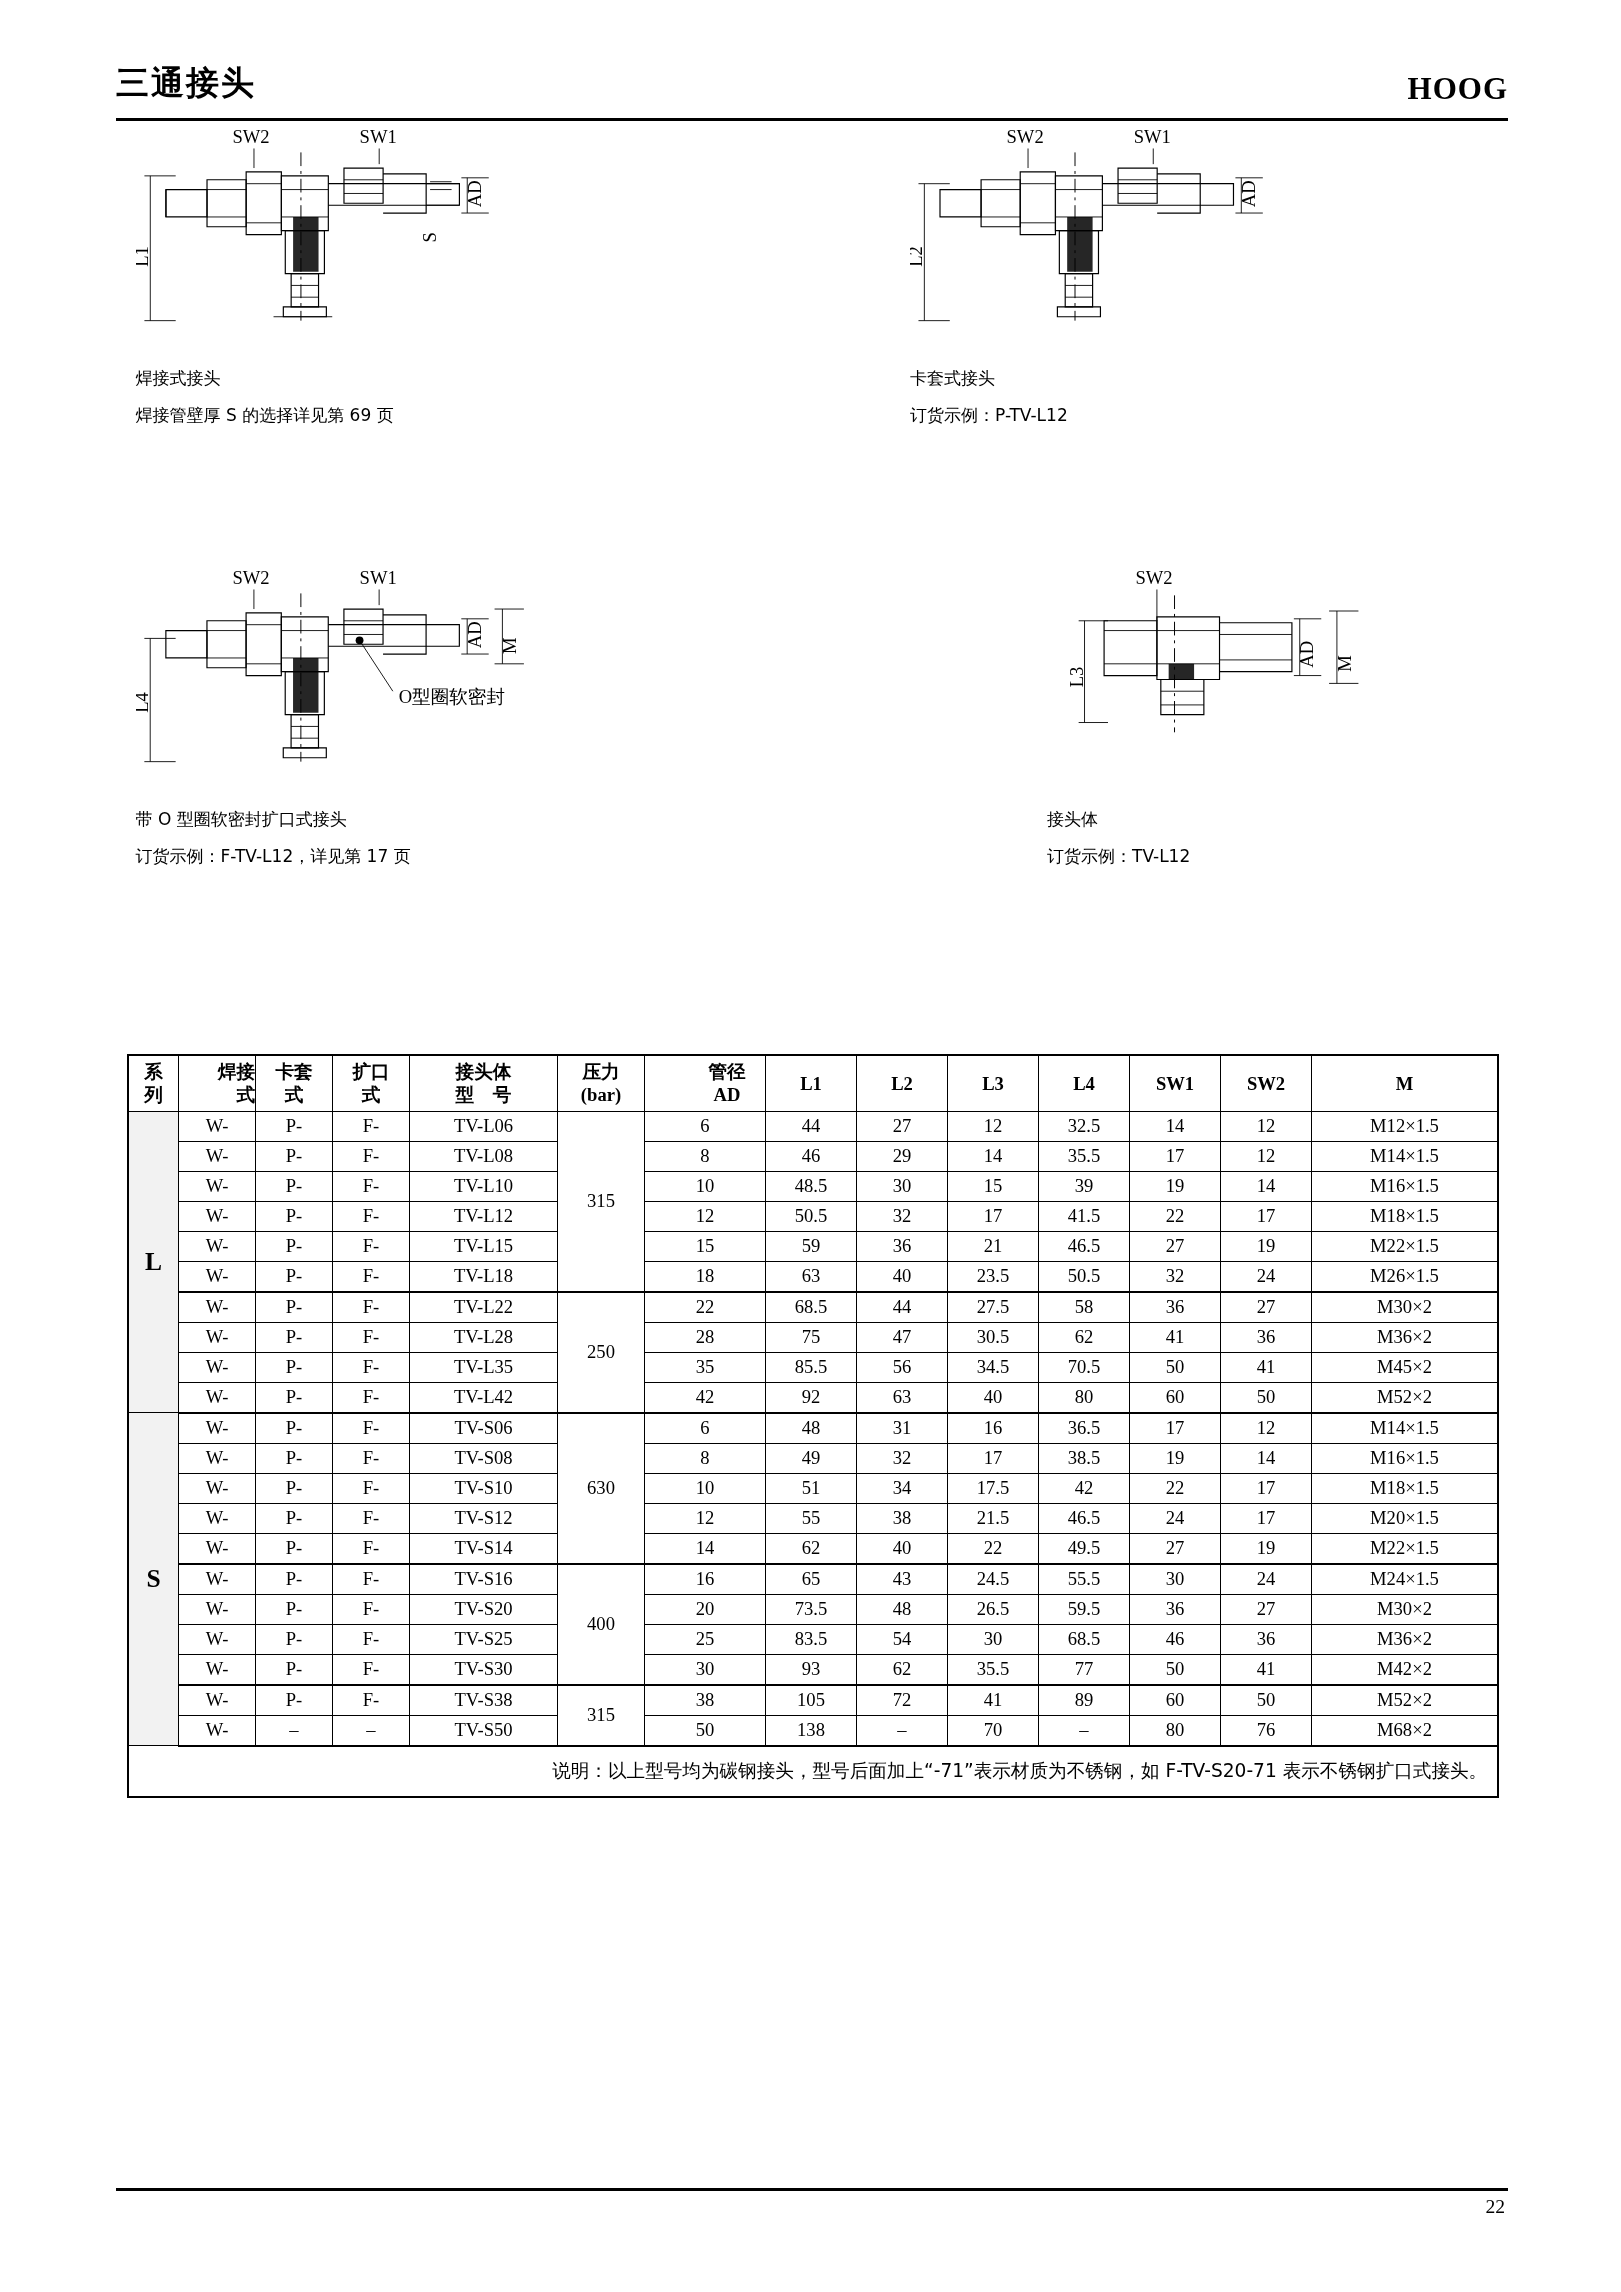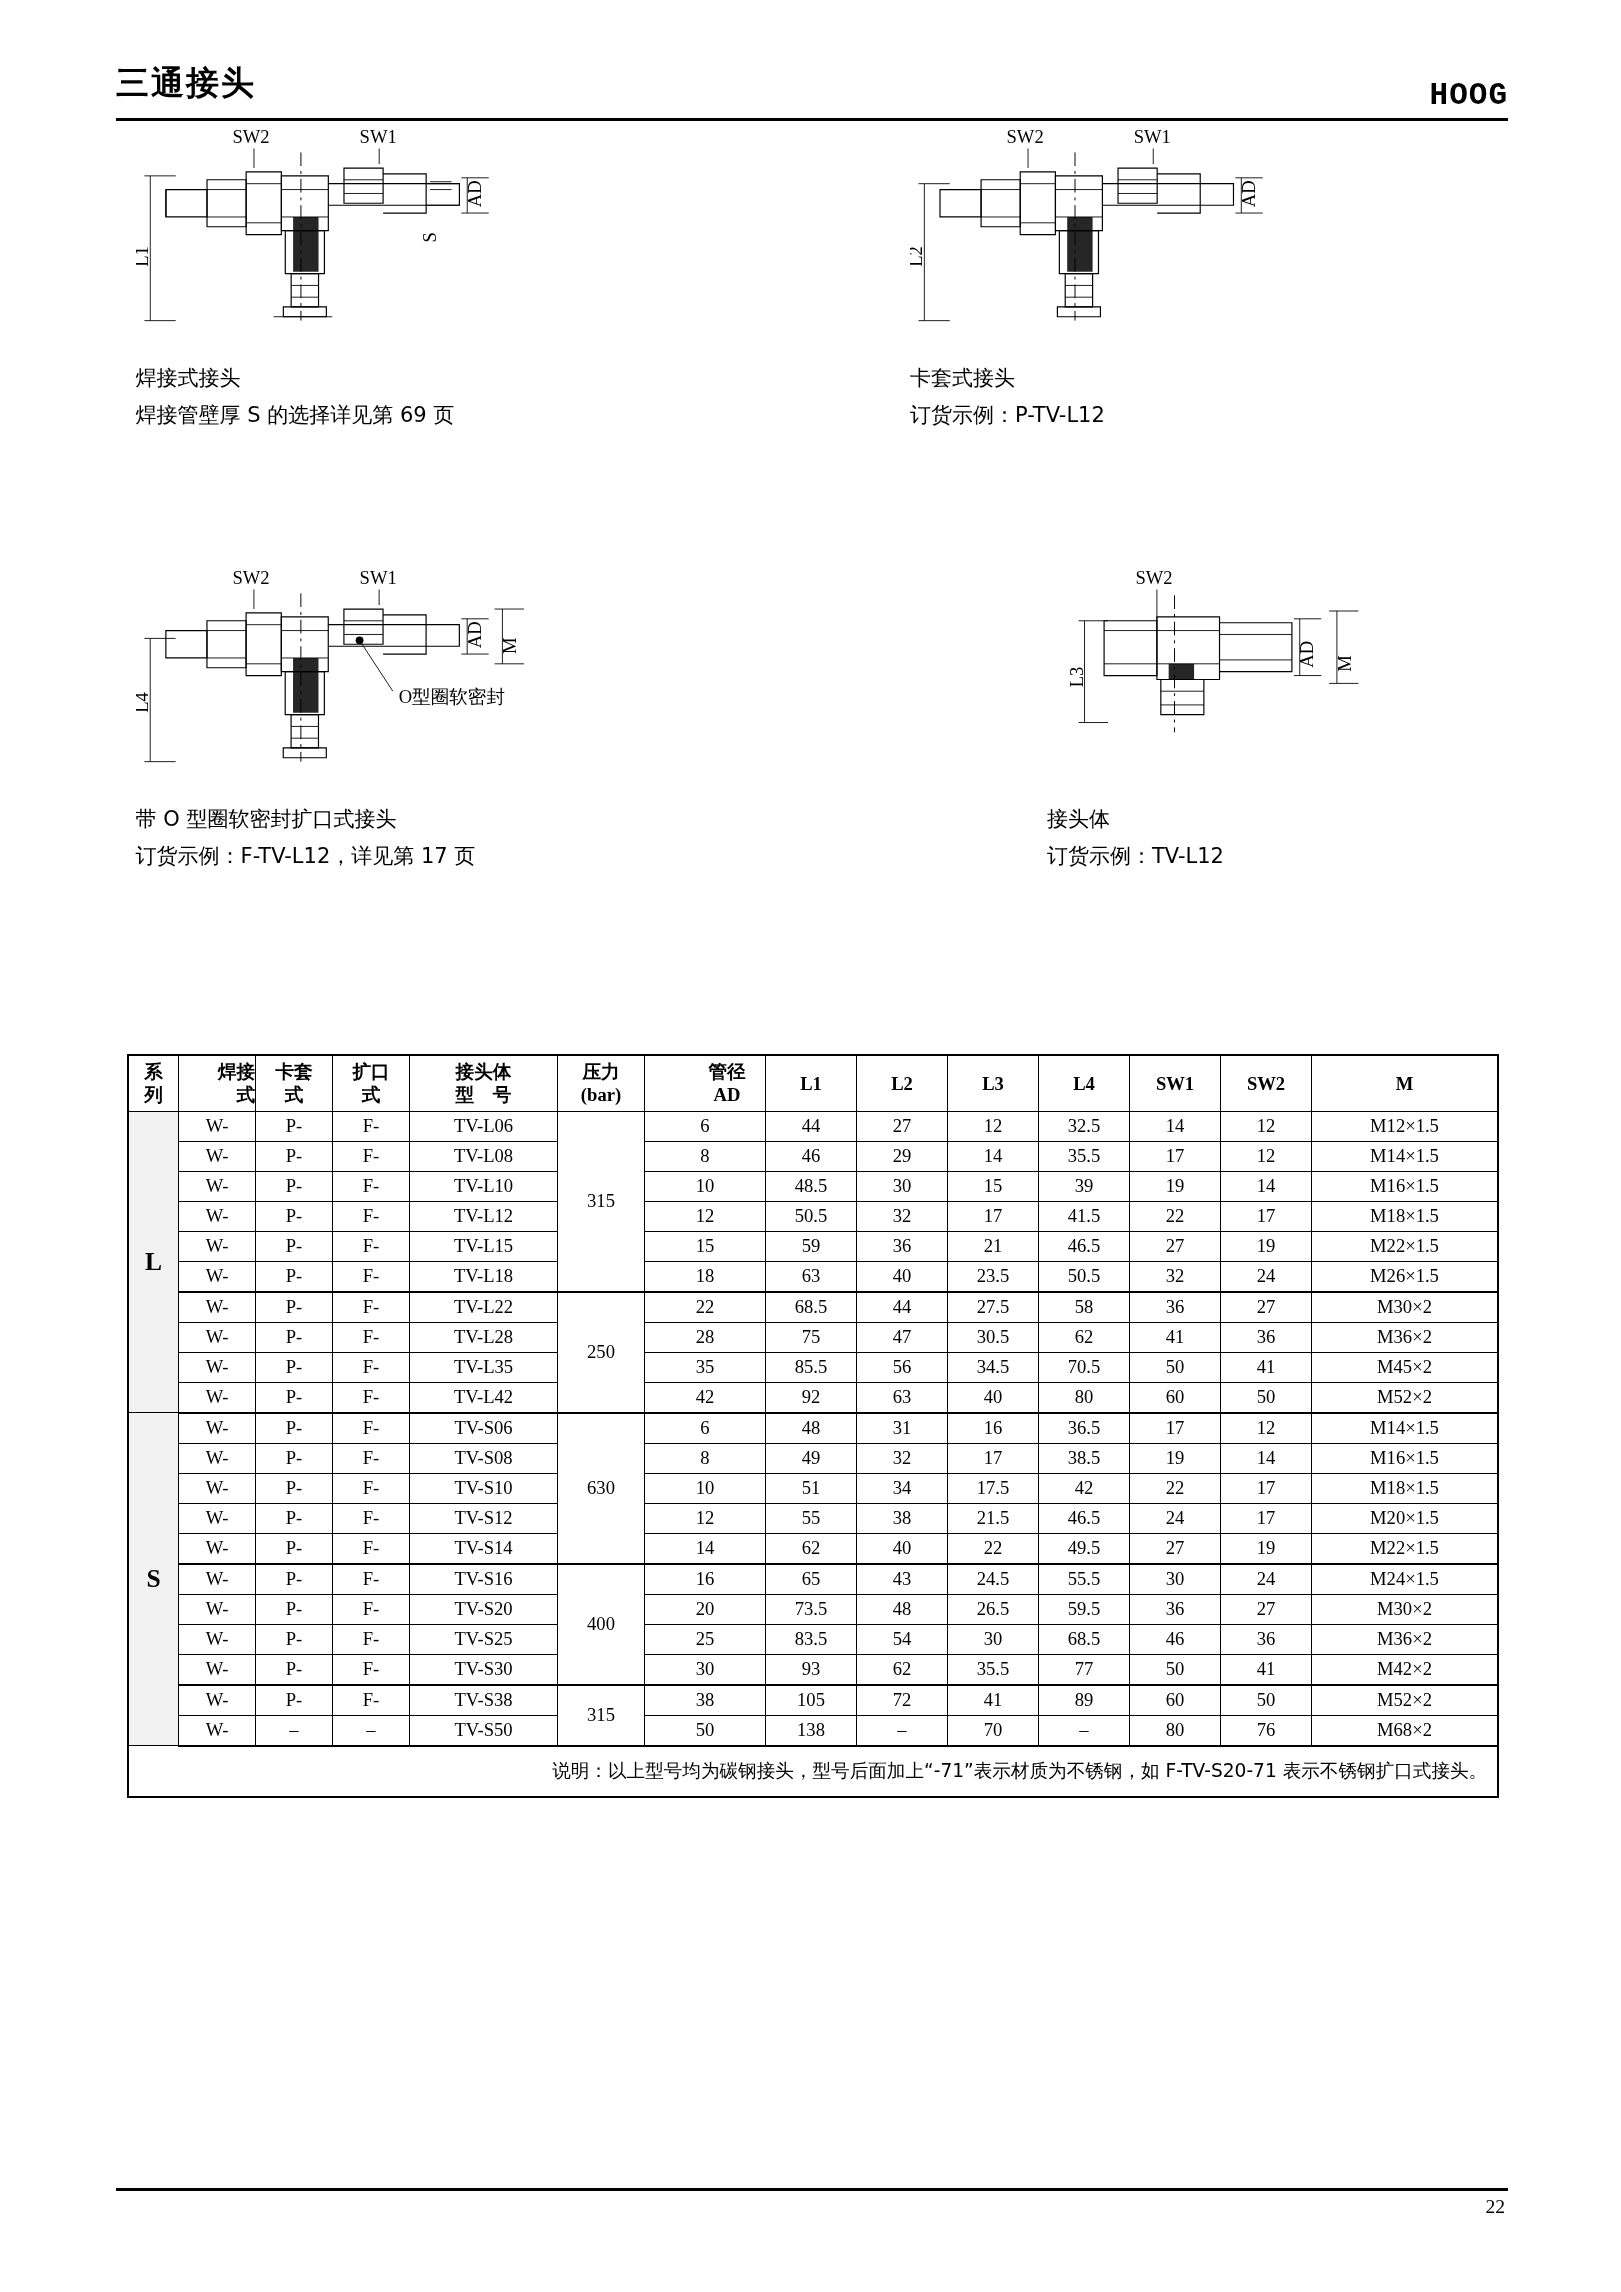--- a/index.html
+++ b/index.html
@@ -9,31 +9,31 @@
     box-sizing:border-box;
   }
 
   
   .header{position:absolute;left:116px;top:61px;width:1392px;height:51px;}
   .header .title{
     position:absolute;left:0;top:0;font-size:33px;font-weight:bold;
     font-family:"DejaVu Sans","Liberation Sans",sans-serif;letter-spacing:2px;
   }
   .header .brand{
-    position:absolute;right:0;top:17px;font-size:31px;font-weight:bold;
-    font-family:Liberation Mono, monospace;letter-spacing:1px;
+    position:absolute;right:0;top:10px;font-size:31px;font-weight:bold;
+    font-family:Liberation Serif, serif;letter-spacing:1px;
   }
   .rule-top{position:absolute;left:116px;top:118px;width:1392px;height:2.9px;background:#000;}
   .rule-bottom{position:absolute;left:116px;top:2188px;width:1392px;height:2.9px;background:#000;}
   .pagenum{position:absolute;right:116px;top:2196px;font-size:19.6px;}
 
   
   .figzone{position:absolute;left:116px;top:125px;width:1392px;height:882px;}
   .fig{position:absolute;}
-  .cap{font-size:21px;line-height:37px;font-family:"DejaVu Sans","Liberation Sans",sans-serif;}
+  .cap{font-size:17px;line-height:37px;font-family:"DejaVu Sans","Liberation Sans",sans-serif;}
 
   svg{display:block;}
   .lt{stroke:#000;fill:none;stroke-width:1.2;}
   .lthin{stroke:#000;fill:none;stroke-width:0.9;}
   .dash{stroke:#000;fill:none;stroke-width:1;stroke-dasharray:14 5 3 5;}
   .hatch{fill:#000;}
   .lbl{font-family:"Liberation Serif",serif;font-size:19px;}
 
   
   .tablewrap{position:absolute;left:127px;top:1054px;width:1372px;}

